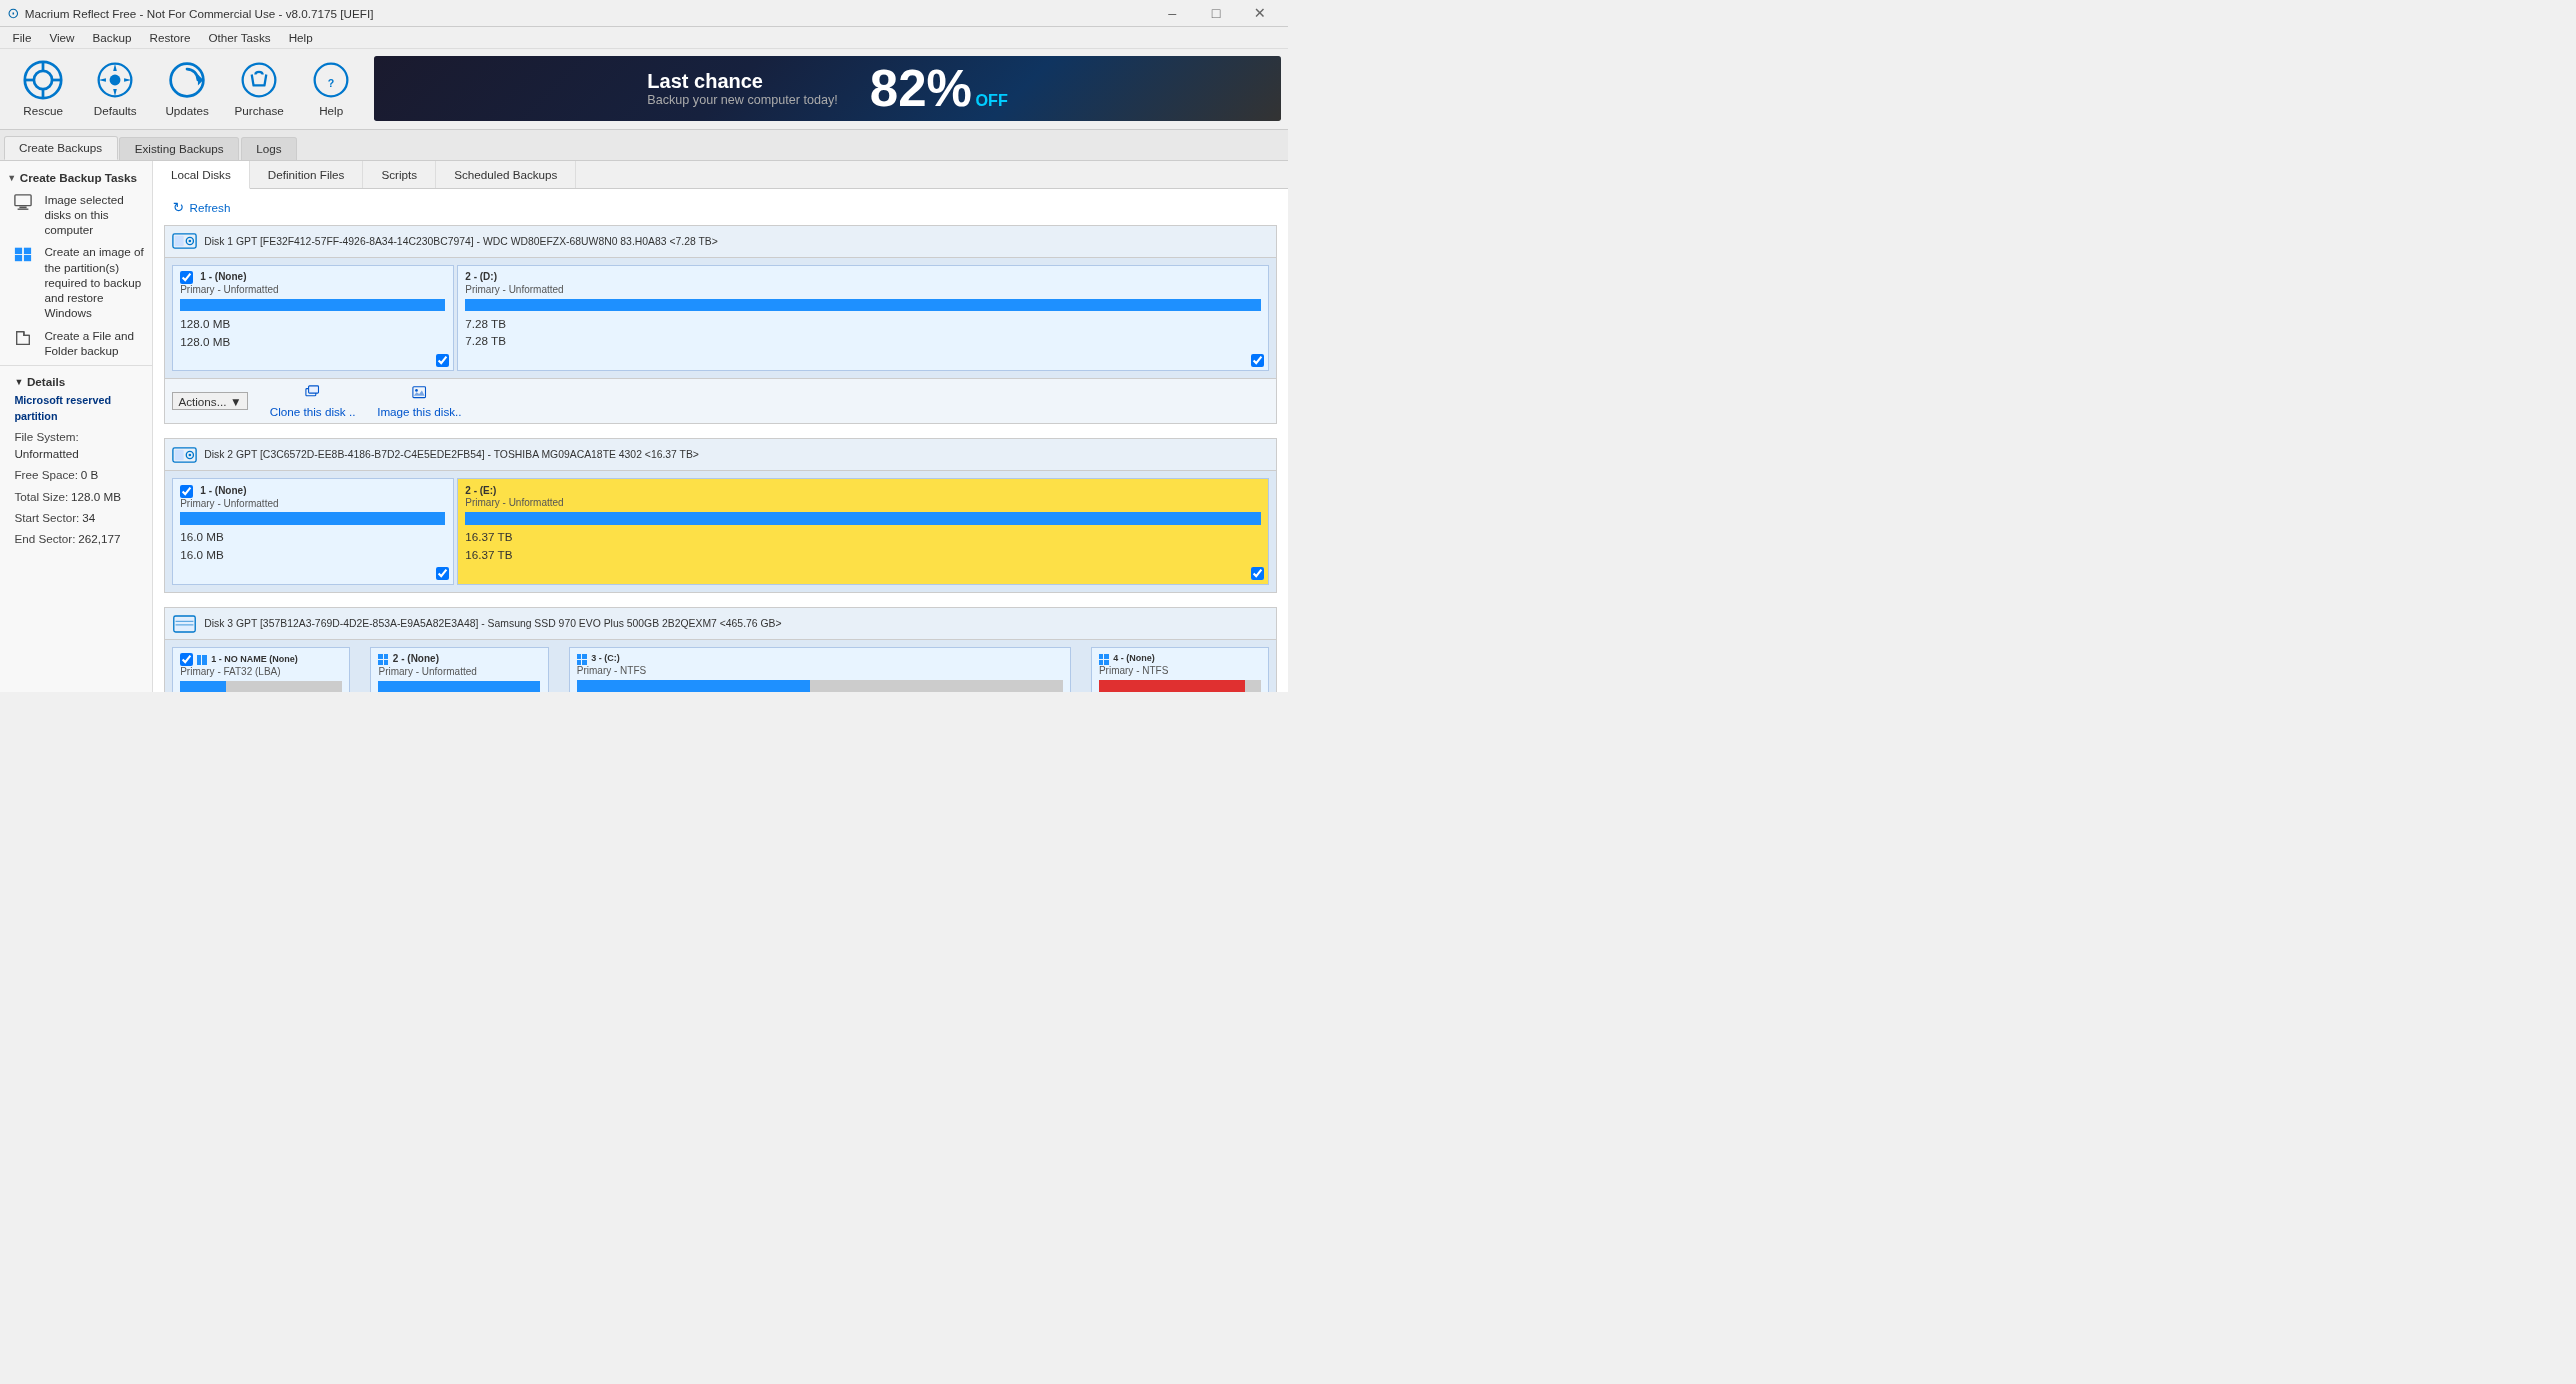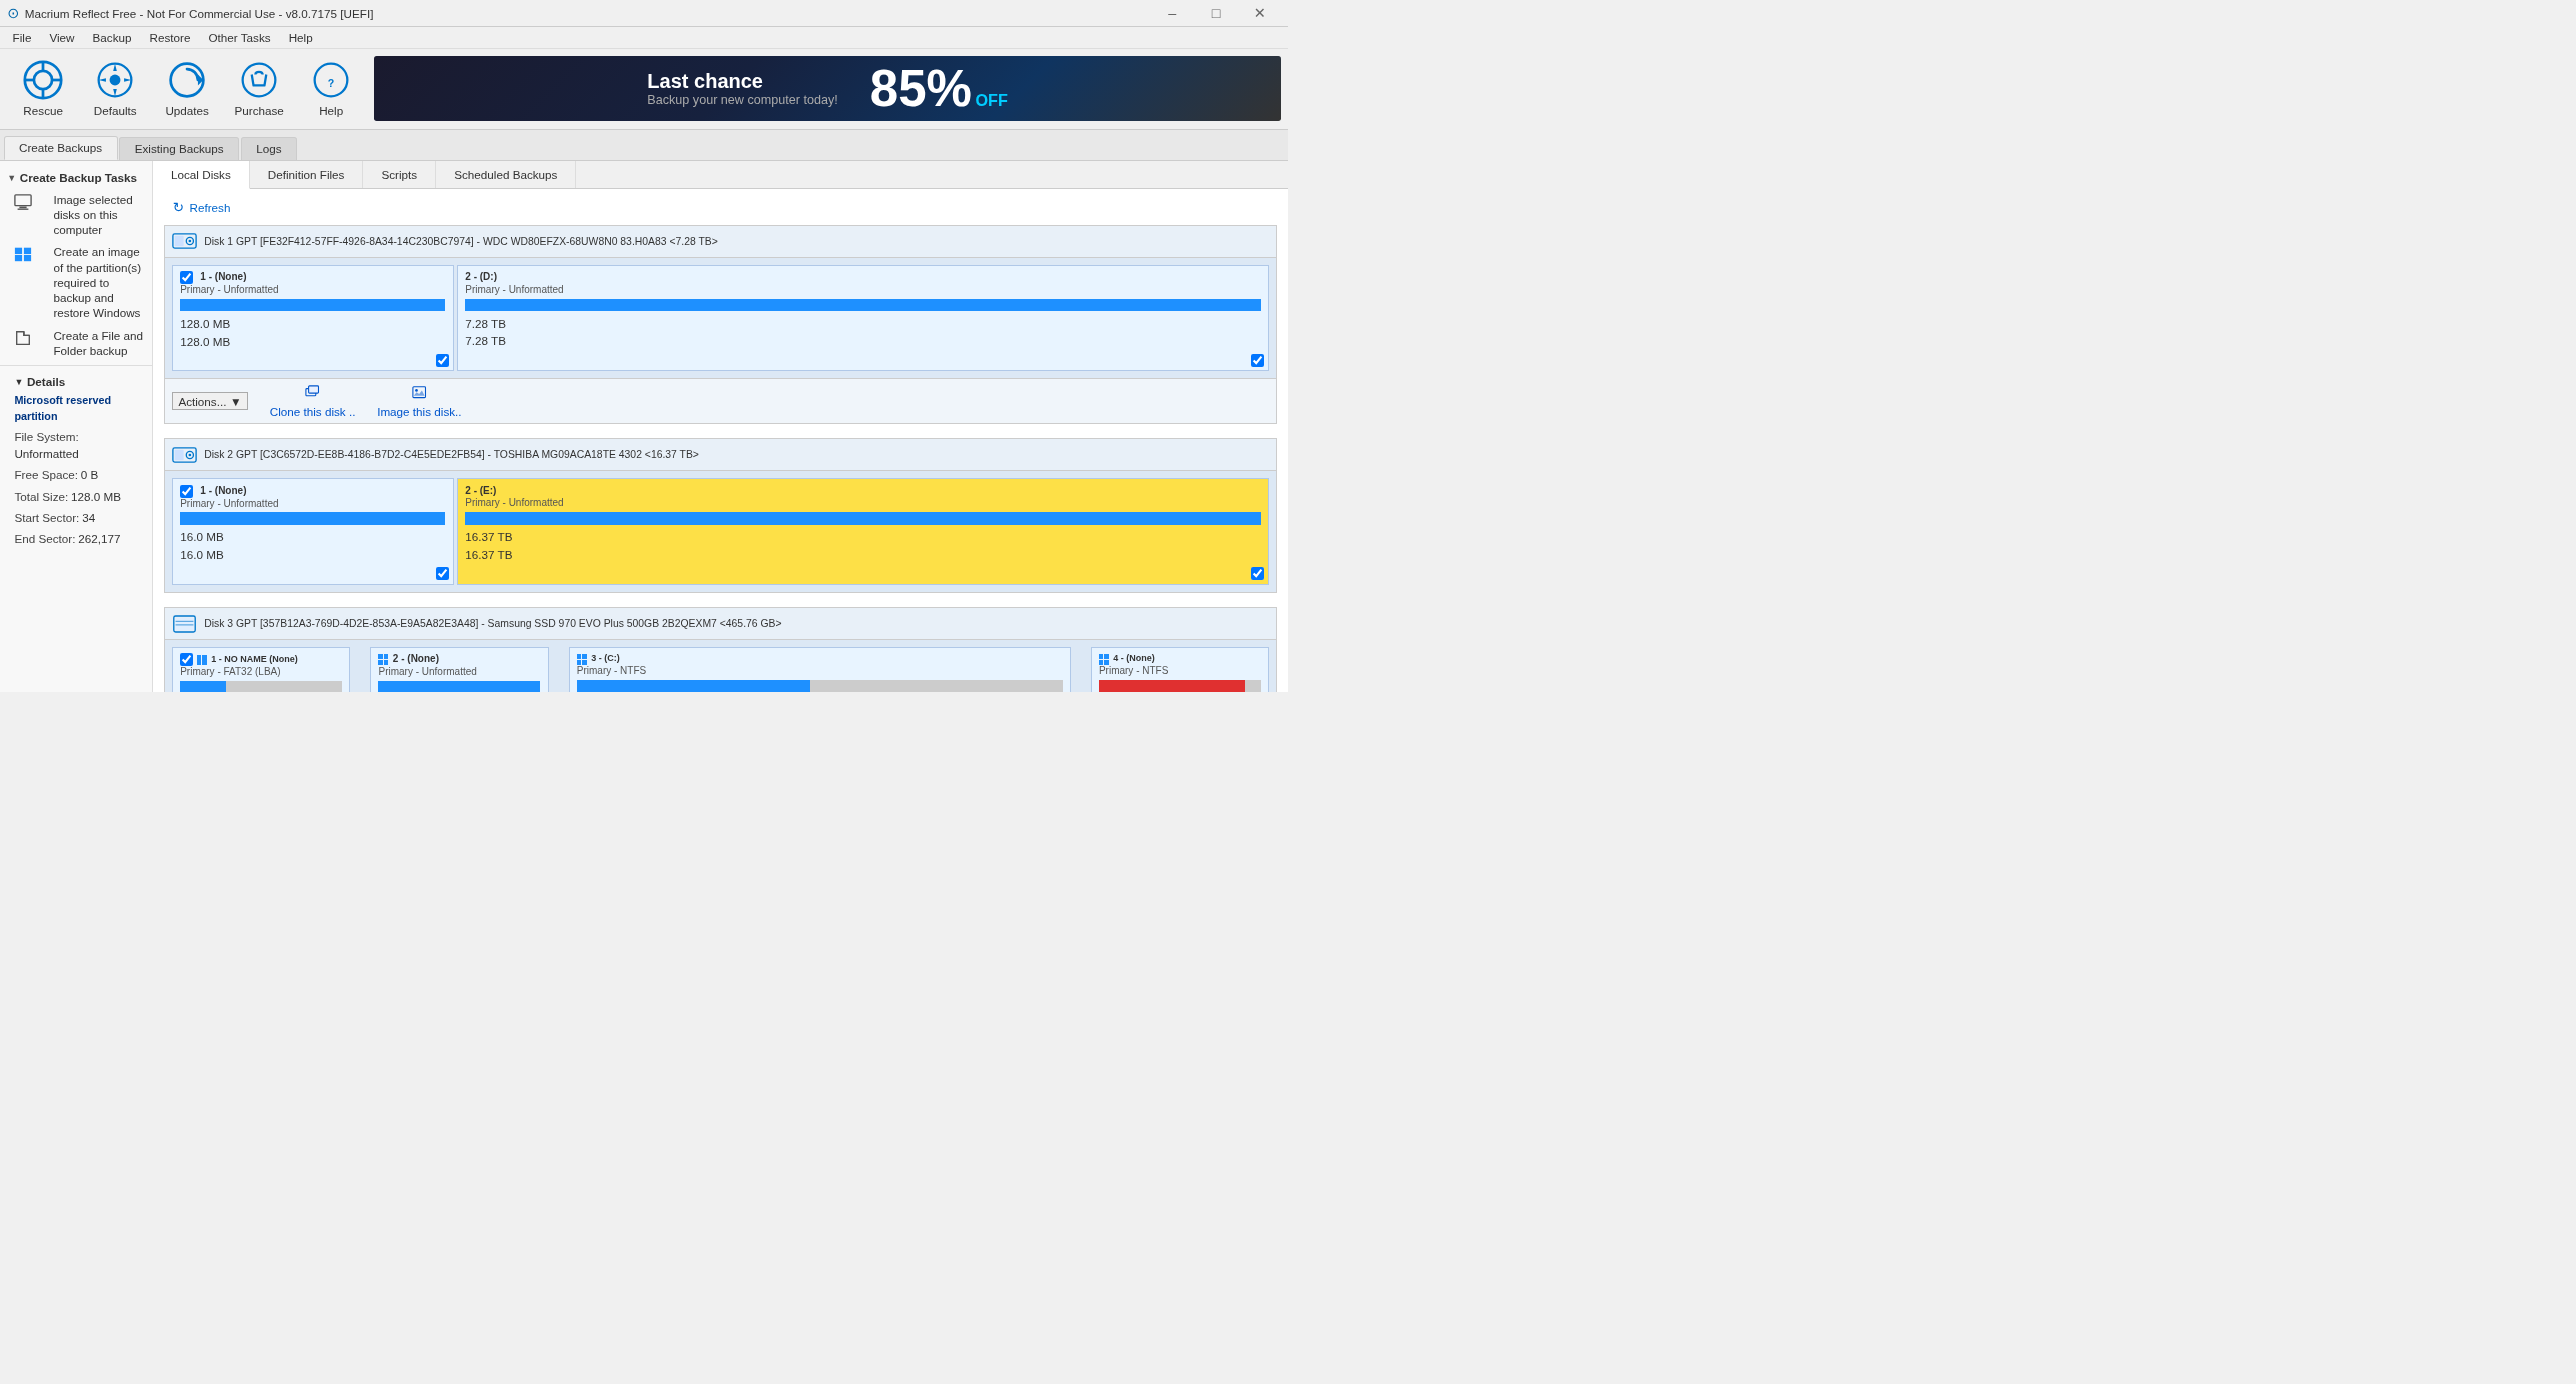--- a/index.html
+++ b/index.html
@@ -131,21 +131,21 @@
       padding: 3.6px 7.2px;
       font-size: 10.8px;
       font-weight: bold;
       color: #333;
       cursor: pointer;
     }
     .sidebar-section-header .arrow { font-size: 9px; color: #555; }
     .sidebar-item {
       display: flex;
       align-items: flex-start;
-      gap: 21px;
+      gap: 12px;
       padding: 3.6px 7.2px 3.6px 14.4px;
       cursor: pointer;
       color: #333;
       font-size: 10.8px;
       line-height: 1.3;
     }
     .sidebar-icon { width: 18px; min-width: 18px; height: 18px; display: flex; align-items: center; justify-content: center; margin-top: 0.9px; }
 
     .sidebar-details {
       padding: 7.2px;
@@ -367,21 +367,21 @@
     </svg>
     <span>Help</span>
   </button>
 
   <div class="ad-banner">
     <div class="ad-left">
       <span class="ad-text-main">Last chance</span>
       <span class="ad-text-sub">Backup your new computer today!</span>
     </div>
     <div class="ad-right">
-      <span class="ad-percent">85%</span>
+      <span class="ad-percent">82%</span>
       <span class="ad-off">OFF</span>
     </div>
   </div>
 </div>
 
 <div class="main-tabs">
   <div class="main-tab active">Create Backups</div>
   <div class="main-tab">Existing Backups</div>
   <div class="main-tab">Logs</div>
 </div>

